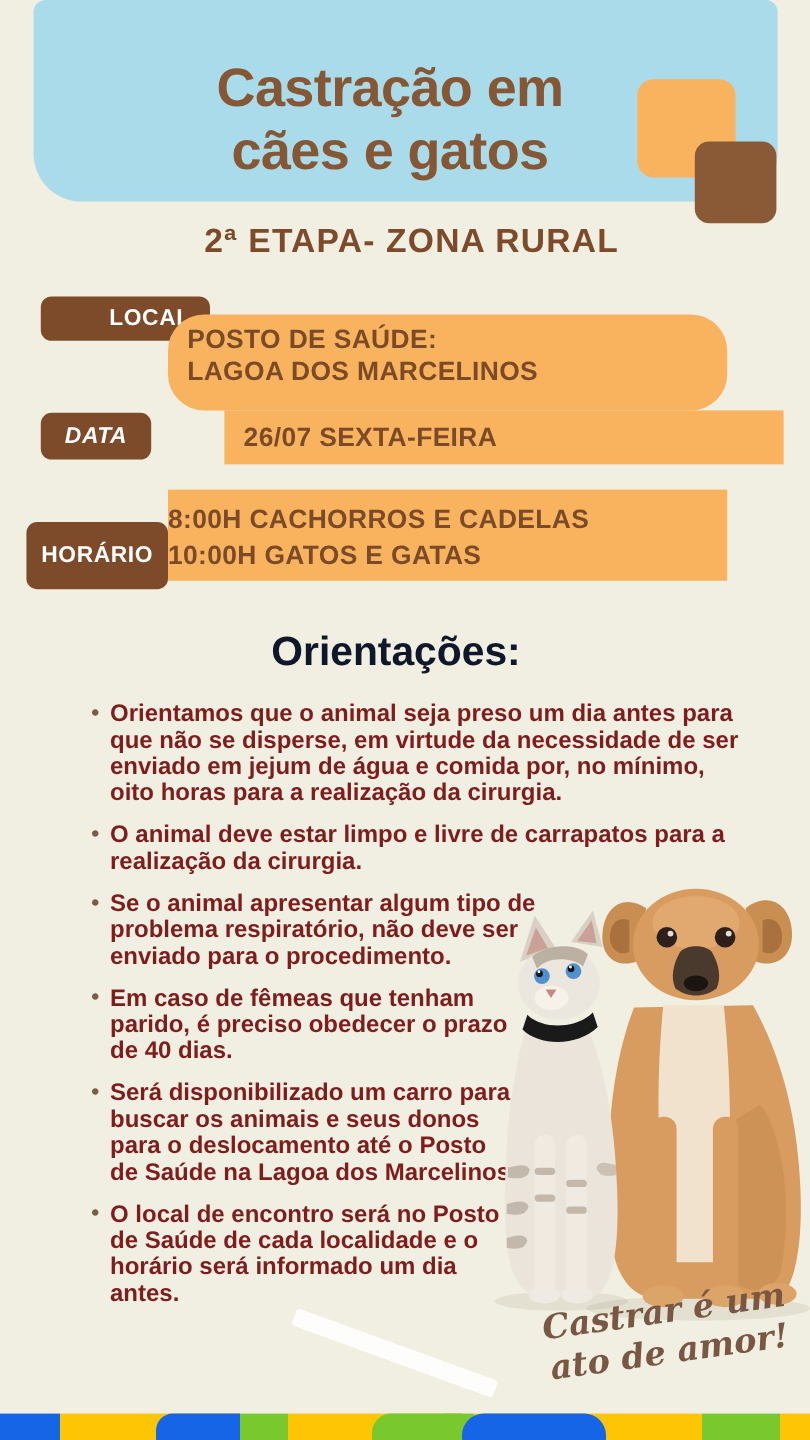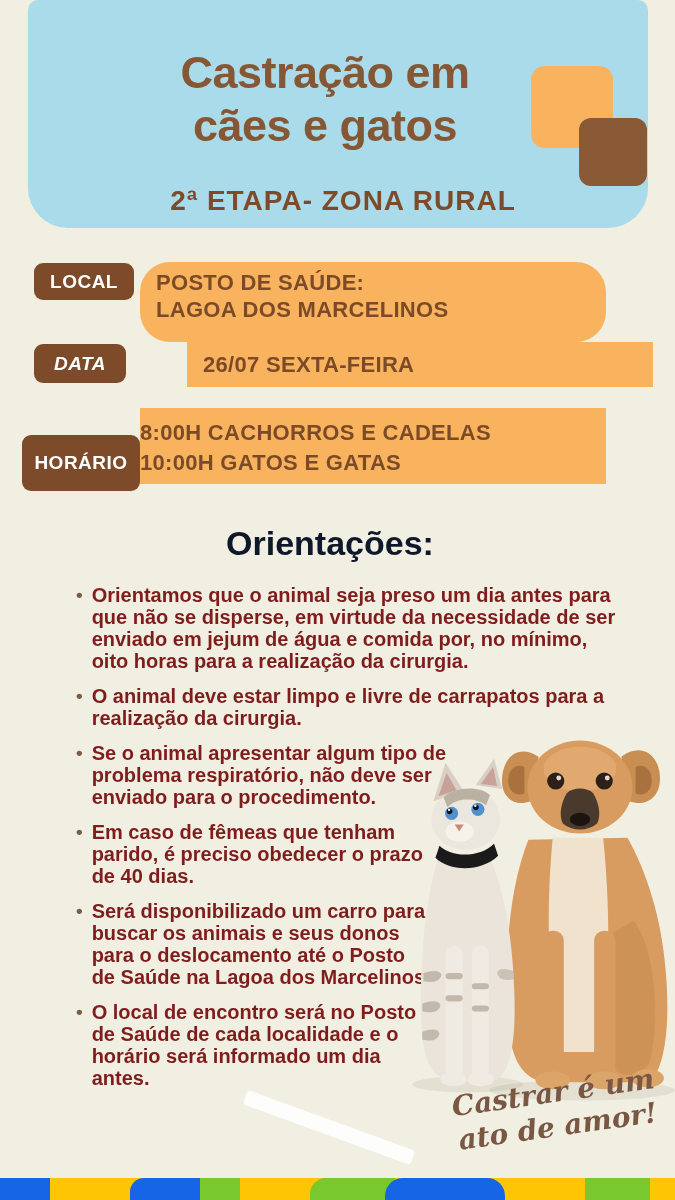--- a/index.html
+++ b/index.html
@@ -5,21 +5,21 @@
   html,body{margin:0;padding:0;}
   .page{
     position:relative;
     width:675px;height:1200px;
     background:#f0efe2;
     overflow:hidden;
     font-family:"Liberation Sans", sans-serif;
   }
   
   .header-card{
-    position:absolute;left:28px;top:0;width:620px;height:228px;
+    position:absolute;left:28px;top:0;width:620px;height:168px;
     background:#a9dbea;
     border-radius:10px 10px 40px 40px;
   }
   .title{
     position:absolute;left:62px;top:46px;width:470px;
     text-align:center;
     font-size:45px;line-height:53px;font-weight:bold;
     color:#865735;letter-spacing:-0.5px;
   }
   .subtitle{
@@ -31,21 +31,21 @@
   .sq{position:absolute;}
   .sq-orange{left:503px;top:66px;width:82px;height:82px;border-radius:14px;background:#f9b35f;}
   .sq-brown{left:551px;top:118px;width:68px;height:68px;border-radius:12px;background:#8a5a36;}
   
   .badge{
     position:absolute;
     background:#7d4b2a;border-radius:9px;
     color:#fff;font-weight:bold;font-size:19px;letter-spacing:0.5px;
     display:flex;align-items:center;justify-content:center;
   }
-  .badge-local{left:34px;top:263px;width:100px;height:37px;}
+  .badge-local{left:34px;top:247px;width:100px;height:37px;padding-left:41px;}
   .badge-data{left:34px;top:344px;width:92px;height:39px;font-style:italic;}
   .badge-horario{left:22px;top:435px;width:118px;height:56px;text-align:center;}
   .bar{
     position:absolute;left:140px;width:466px;
     background:#f9b35f;
     color:#7b4b28;font-weight:bold;font-size:22px;
     letter-spacing:0.3px;
   }
   .bar-1{top:262px;height:80px;padding-top:7px;box-sizing:border-box;border-radius:30px;}
   .bar-1 .bar-line{line-height:27px;padding-left:16px;}

